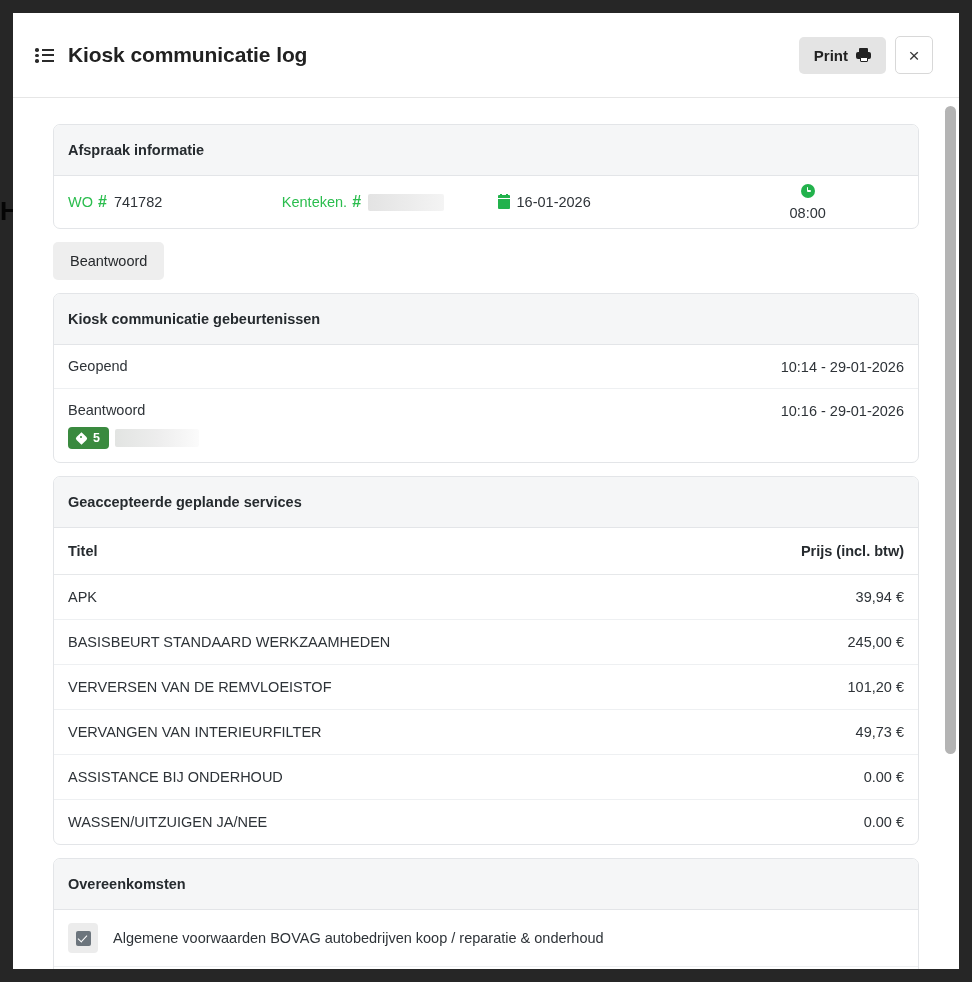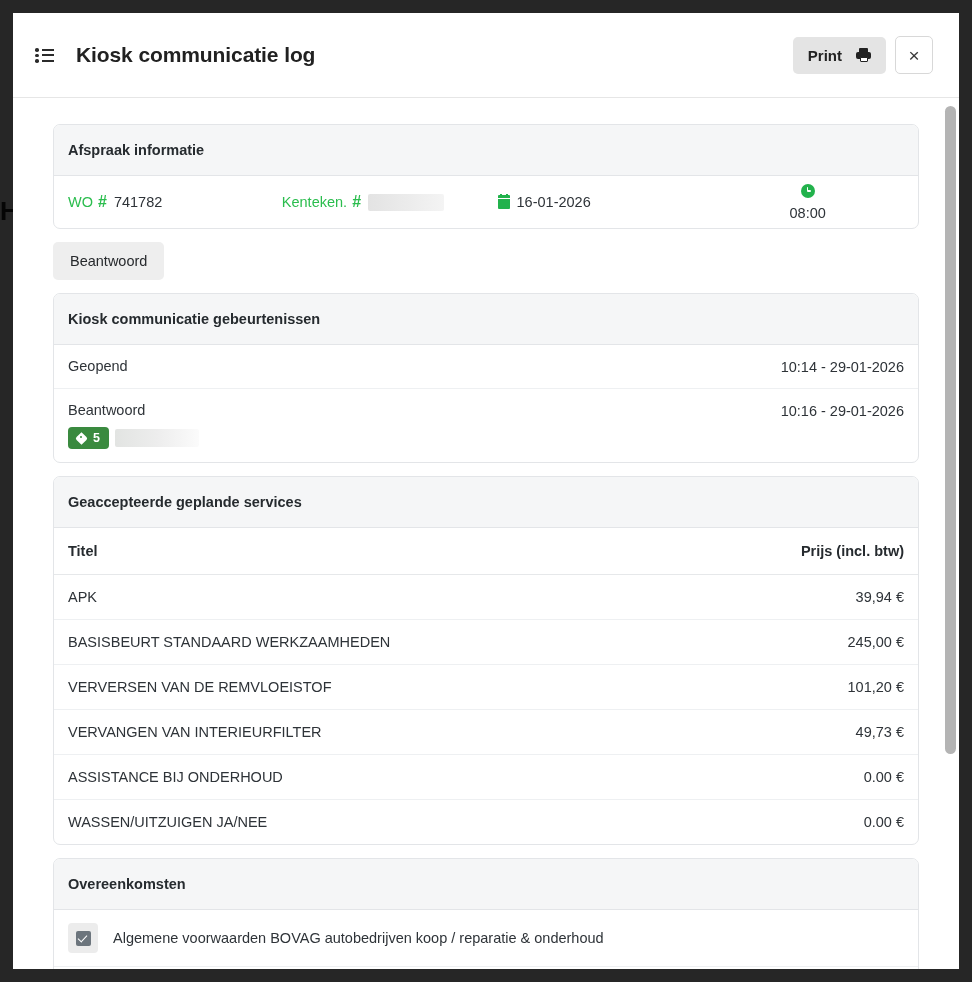--- a/index.html
+++ b/index.html
@@ -53,21 +53,21 @@
     flex: 0 0 85px;
     border-bottom: 1px solid #e6e6e6;
     display: flex;
     align-items: center;
     padding: 0 26px 0 22px;
   }
 
   .title-wrap {
     display: flex;
     align-items: center;
-    gap: 22px;
+    gap: 14px;
     flex: 1 1 auto;
     min-width: 0;
   }
 
   .list-icon {
     width: 19px; height: 16px;
     position: relative;
     flex: 0 0 auto;
   }
   .list-icon i {
@@ -106,21 +106,21 @@
   }
 
   .btn-print {
     height: 37px;
     padding: 0 15px;
     background: #e4e4e4;
     border: none;
     border-radius: 5px;
     display: flex;
     align-items: center;
-    gap: 14px;
+    gap: 8px;
     font-size: 15px;
     font-weight: 700;
     color: #222;
     cursor: pointer;
     font-family: "Liberation Sans", sans-serif;
   }
 
   .printer-icon {
     position: relative;
     width: 15px; height: 14px;

